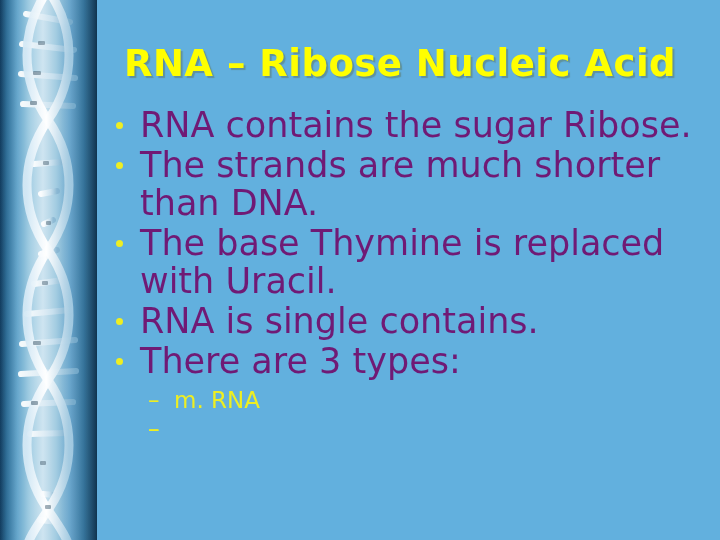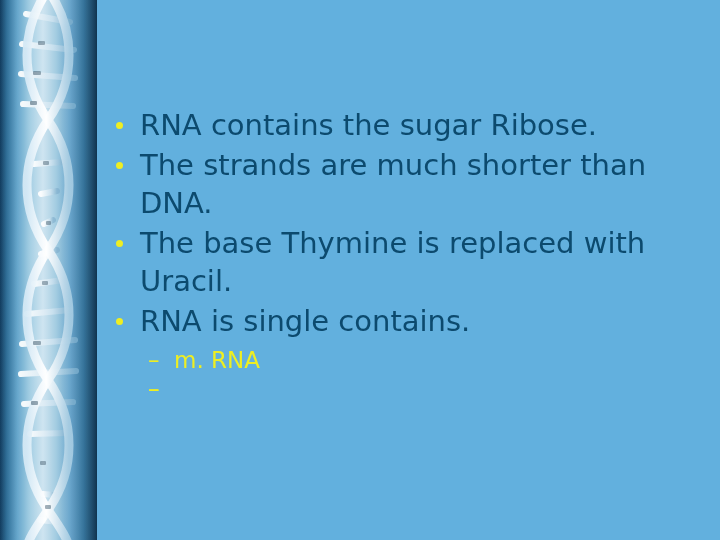--- a/index.html
+++ b/index.html
@@ -74,23 +74,23 @@
   .body {
     position: absolute;
     left: 108px;
     top: 106px;
     width: 596px;
   }
   .bullet {
     position: relative;
     padding-left: 32px;
     margin-bottom: 2px;
-    font-size: 29px;
+    font-size: 35px;
     line-height: 38px;
-    color: #0c4a6e;
+    color: #701a75;
     font-weight: 400;
   }
   .bullet .dot {
     position: absolute;
     left: 8px;
     top: 16px;
     width: 7px;
     height: 7px;
     border-radius: 50%;
     background: #eeee22;
@@ -170,20 +170,21 @@
         <rect x="42" y="281" width="6" height="4" rx="1"></rect>
         <rect x="33" y="341" width="8" height="4" rx="1"></rect>
         <rect x="31" y="401" width="7" height="4" rx="1"></rect>
         <rect x="40" y="461" width="6" height="4" rx="1"></rect>
         <rect x="45" y="505" width="6" height="4" rx="1"></rect>
       </g>
     </svg>
     <div class="glow"></div>
   </div>
 
+  <div class="title">RNA – Ribose Nucleic Acid</div>
 
   <div class="body">
 
     <div class="bullet">
       <span class="dot"></span>
       <span>RNA contains the sugar Ribose.</span>
     </div>
 
     <div class="bullet">
       <span class="dot"></span>
@@ -193,20 +194,24 @@
     <div class="bullet">
       <span class="dot"></span>
       <span>The base Thymine is replaced with Uracil.</span>
     </div>
 
     <div class="bullet">
       <span class="dot"></span>
       <span>RNA is single contains.</span>
     </div>
 
+    <div class="bullet">
+      <span class="dot"></span>
+      <span>There are 3 types:</span>
+    </div>
 
     <div class="sublist">
       <div class="subbullet">
         <span class="dash">–</span>
         <span>m. RNA</span>
       </div>
       <div class="subbullet">
         <span class="dash">–</span>
       </div>
       <div class="subbullet">

